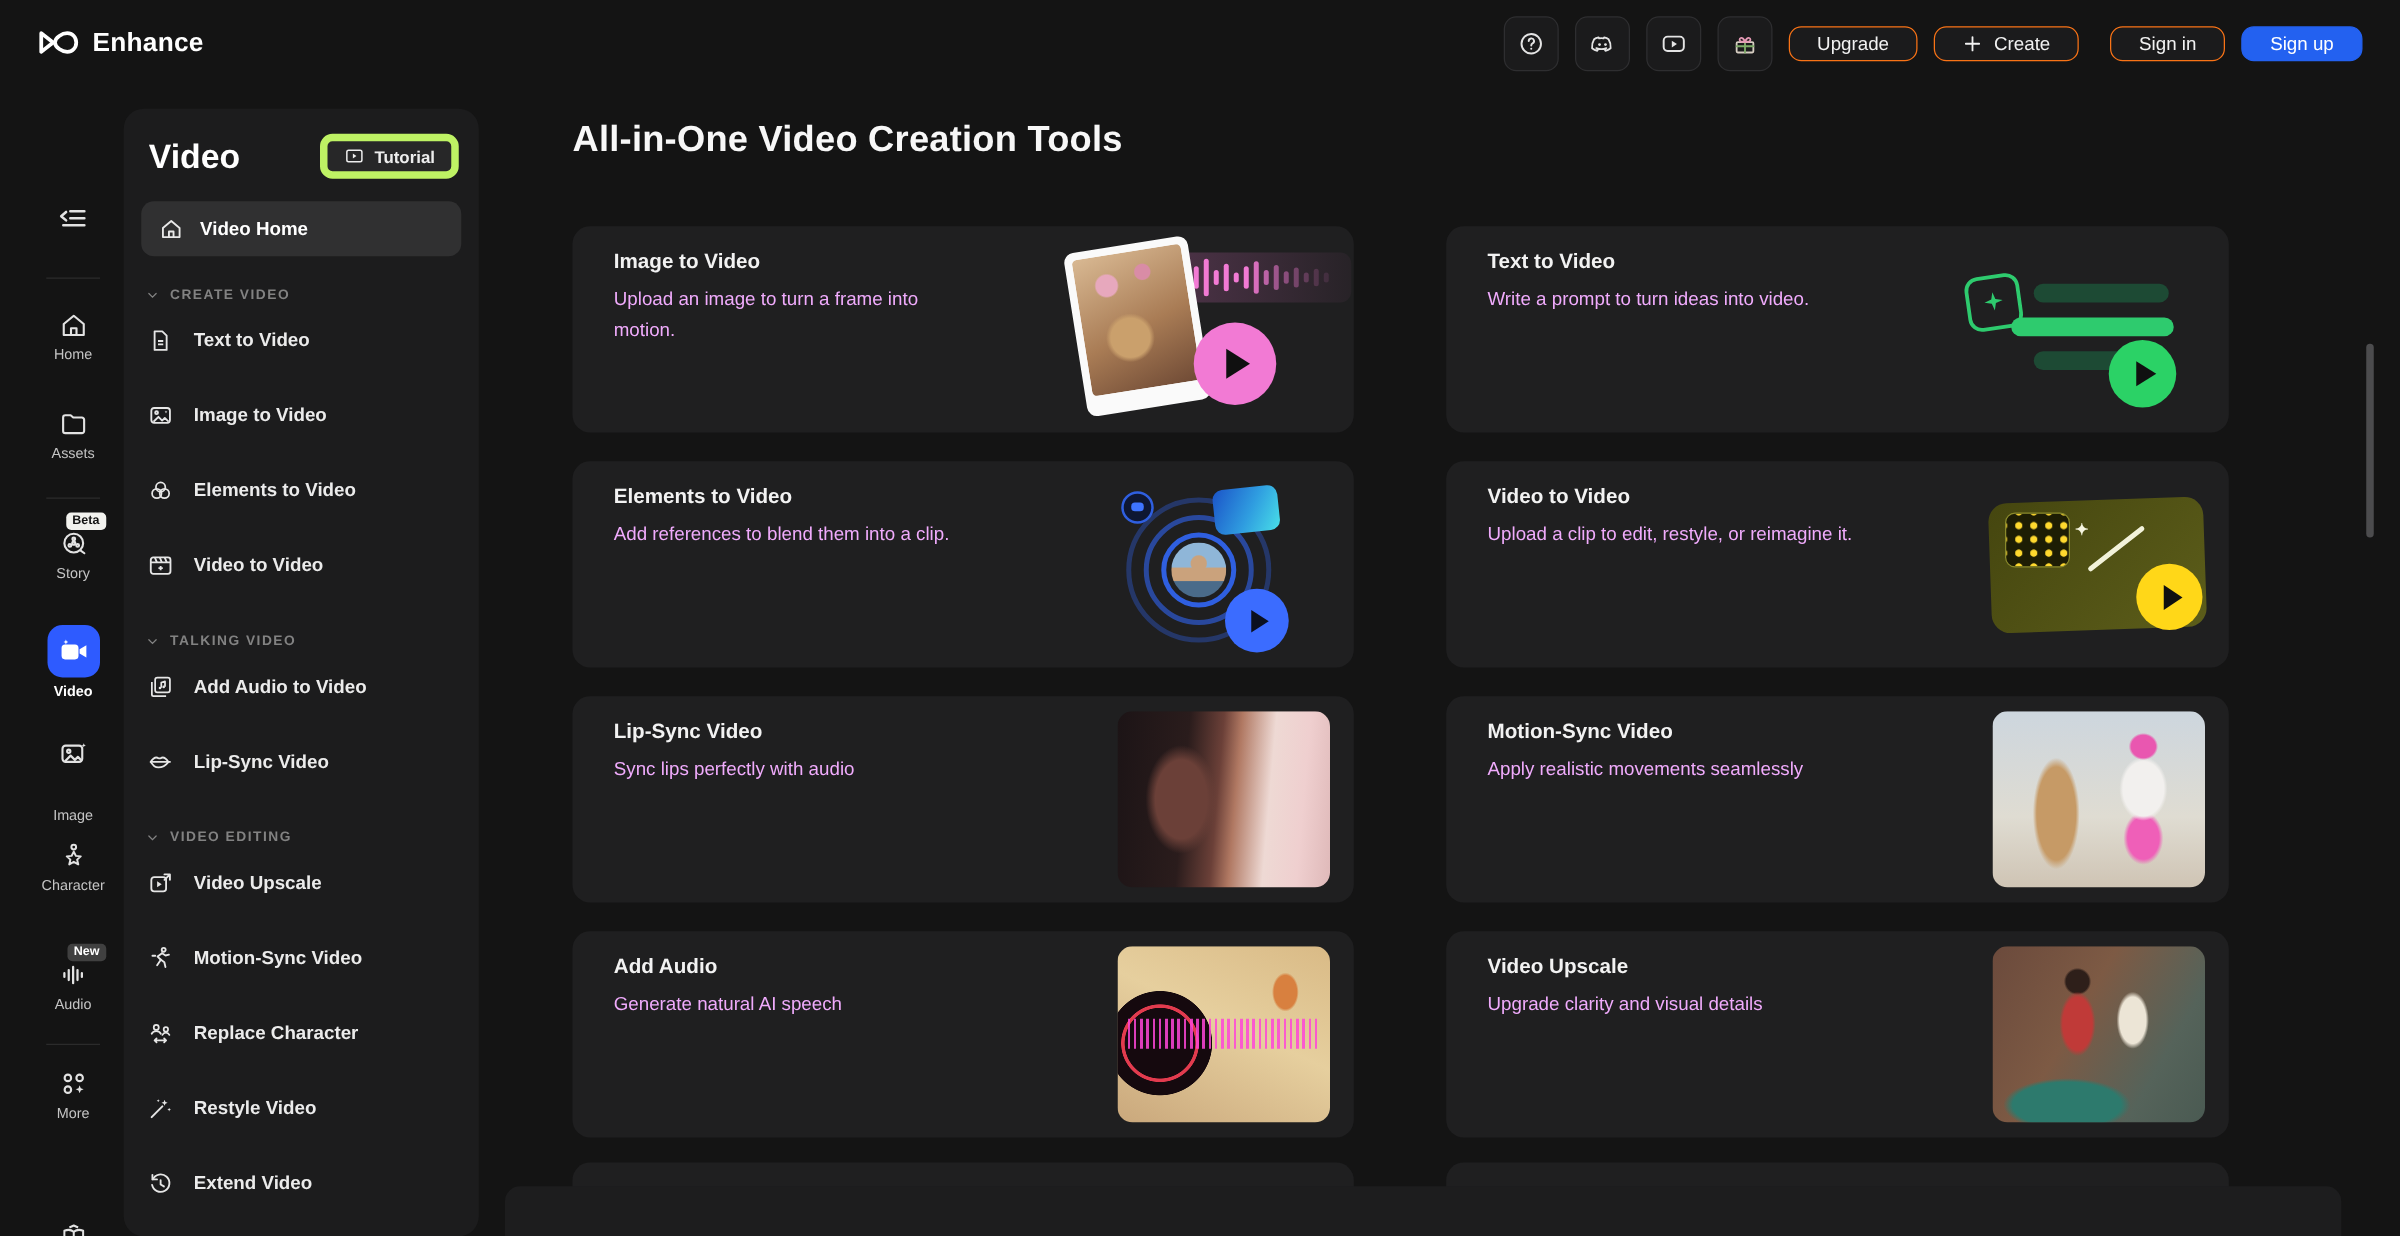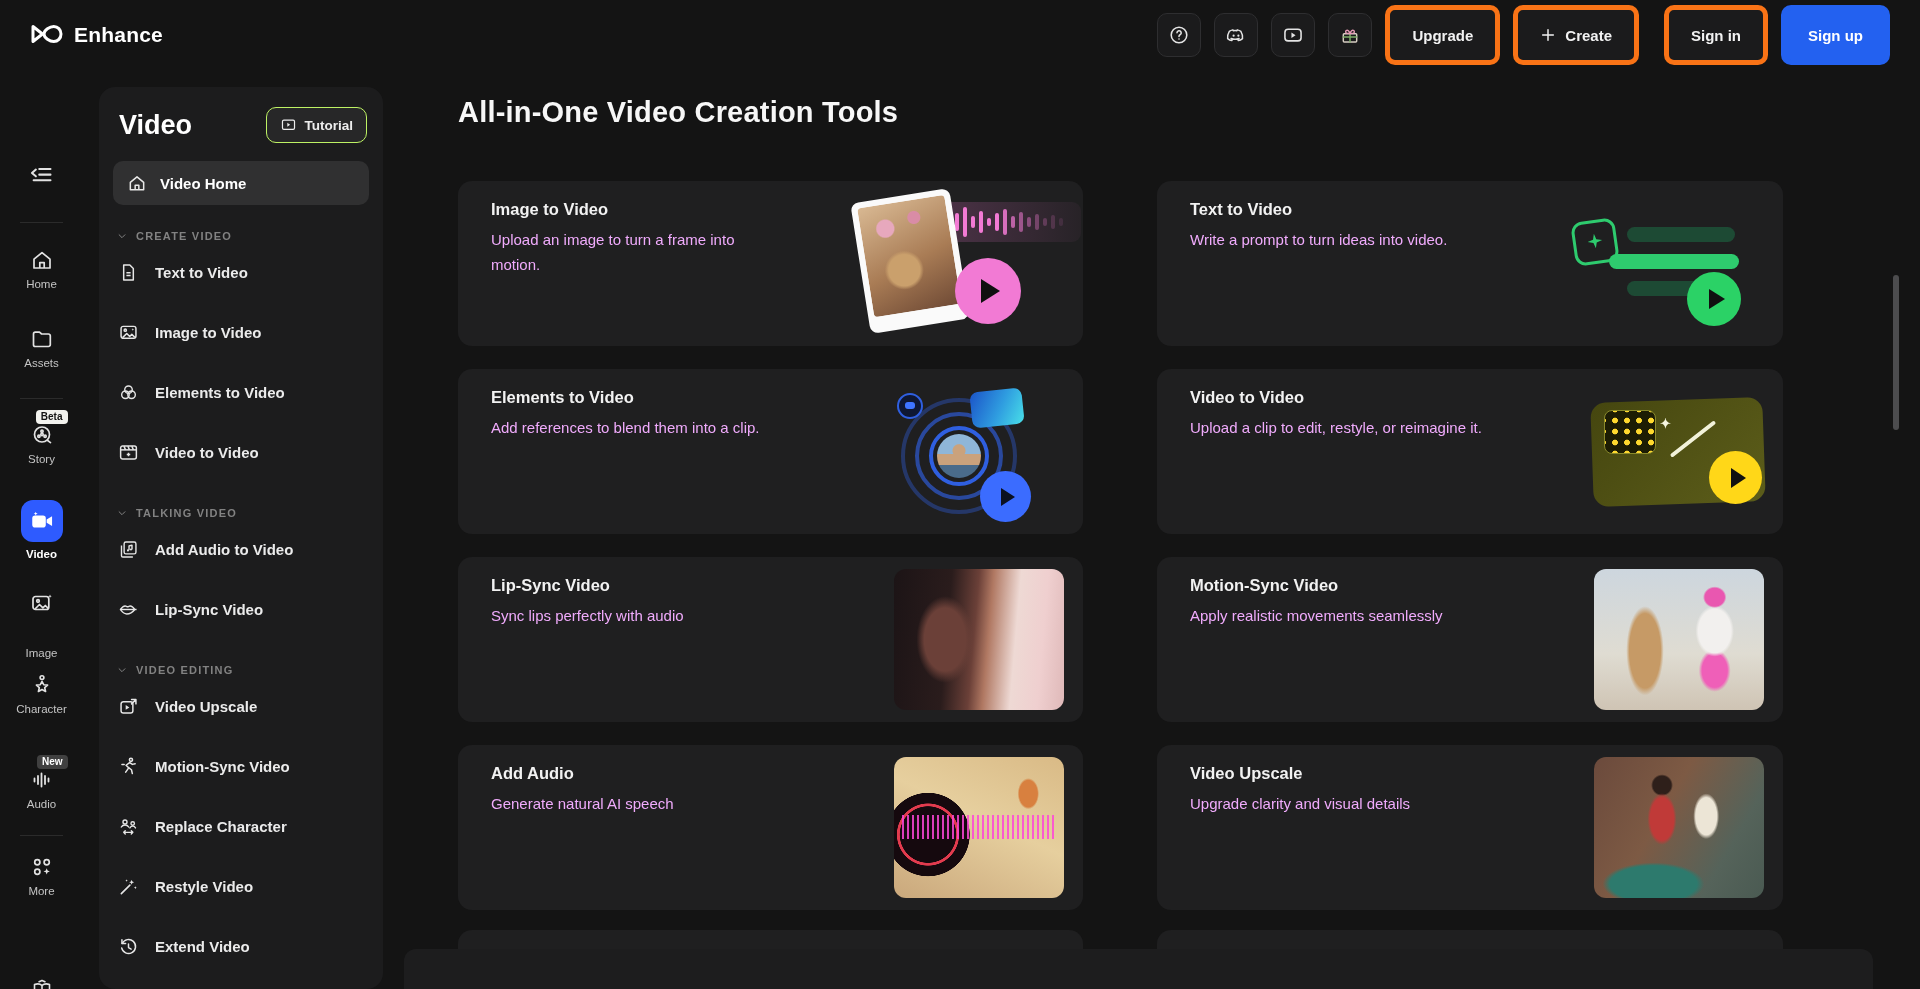--- a/index.html
+++ b/index.html
@@ -9,46 +9,46 @@
 
   
   .topbar{position:absolute;left:0;top:0;right:0;height:70px;display:flex;align-items:center;
           justify-content:space-between;padding:0 30px;box-sizing:border-box;}
   .brand{display:flex;align-items:center;gap:10px;background:none;border:none;color:#fff;padding:0;}
   .brand .logotext{font-size:21px;font-weight:800;letter-spacing:.2px;}
   .topbar-right{display:flex;align-items:center;gap:13px;}
   .iconbtn{width:44px;height:44px;border-radius:10px;background:#1b1b1c;border:1px solid #2e2e30;
            display:flex;align-items:center;justify-content:center;color:#e4e4e4;}
   .iconbtn svg{width:22px;height:22px;}
-  .txtbtn{height:60px;border-radius:10px;background:#1b1b1c;border:5px solid #f97316;color:#f2f2f2;
-          font-size:15px;font-weight:700;padding:0 22px;display:flex;align-items:center;gap:9px;}
+  .txtbtn{height:28px;border-radius:10px;background:#1b1b1c;border:1px solid #f97316;color:#f2f2f2;
+          font-size:15px;font-weight:400;padding:0 22px;display:flex;align-items:center;gap:9px;}
   .txtbtn.signin{margin-left:12px;}
   .txtbtn.signup{background:#2361f0;border-color:#2361f0;color:#fff;}
 
   
-  .rail{position:absolute;left:0;top:70px;width:83px;bottom:0;}
+  .rail{position:absolute;left:17px;top:70px;width:83px;bottom:0;}
   .rail-el{position:absolute;left:0;width:83px;display:flex;flex-direction:column;align-items:center;gap:6px;}
   .rail-el .ric{position:relative;color:#e2e2e2;display:flex;align-items:center;justify-content:flex-end;}
   .rail-el svg{width:24px;height:24px;}
   .rail-label{font-size:11.5px;color:#c4c4c4;}
   .rail-divider{position:absolute;left:20px;width:43px;height:1px;background:#2b2b2b;}
   .rail-el.active .rail-label{color:#fff;font-weight:700;}
   .vid-blue{width:42px;height:42px;border-radius:12px;background:#2e5bff;display:flex;align-items:center;justify-content:center;}
   .vid-blue svg{width:26px;height:26px;}
   .rail-badge{position:absolute;top:-13px;right:-14px;font-size:10px;font-weight:700;border-radius:4px;
               padding:2px 5px;line-height:1;}
   .rail-badge.beta{background:#f2f2ee;color:#141414;}
   .rail-badge.new{background:#404040;color:#fff;}
 
   
   .sidebar{position:absolute;left:99px;top:87px;width:284px;height:902px;background:#1c1c1d;
            border-radius:16px;box-sizing:border-box;overflow:hidden;}
   .sb-head{display:flex;align-items:center;justify-content:space-between;padding:20px 16px 6px 20px;}
   .sb-title{font-size:27px;font-weight:800;color:#fff;}
-  .sb-tutorial{height:36px;border-radius:10px;border:1px solid #bef264;background:#272728;color:#ededed;
+  .sb-tutorial{height:36px;border-radius:10px;border:6px solid #bef264;background:#272728;color:#ededed;
                font-size:13.5px;font-weight:600;display:flex;align-items:center;gap:8px;padding:0 13px;text-align:right;}
   .sb-tutorial svg{width:17px;height:17px;}
   .sb-home{margin:12px 14px 0;height:44px;border-radius:10px;background:#303031;display:flex;align-items:center;
            gap:13px;padding-left:14px;font-size:15px;font-weight:700;color:#fff;}
   .sb-home svg{width:20px;height:20px;color:#e8e8e8;}
   .section-label{margin:25px 18px 0;display:flex;align-items:center;gap:9px;color:#828282;font-size:11px;
                  font-weight:700;letter-spacing:1.2px;}
   .section-label svg{width:10px;height:10px;}
   .sb-item{height:60px;display:flex;align-items:center;gap:16px;padding-left:19px;color:#ebebeb;
            font-size:15px;font-weight:600;}

